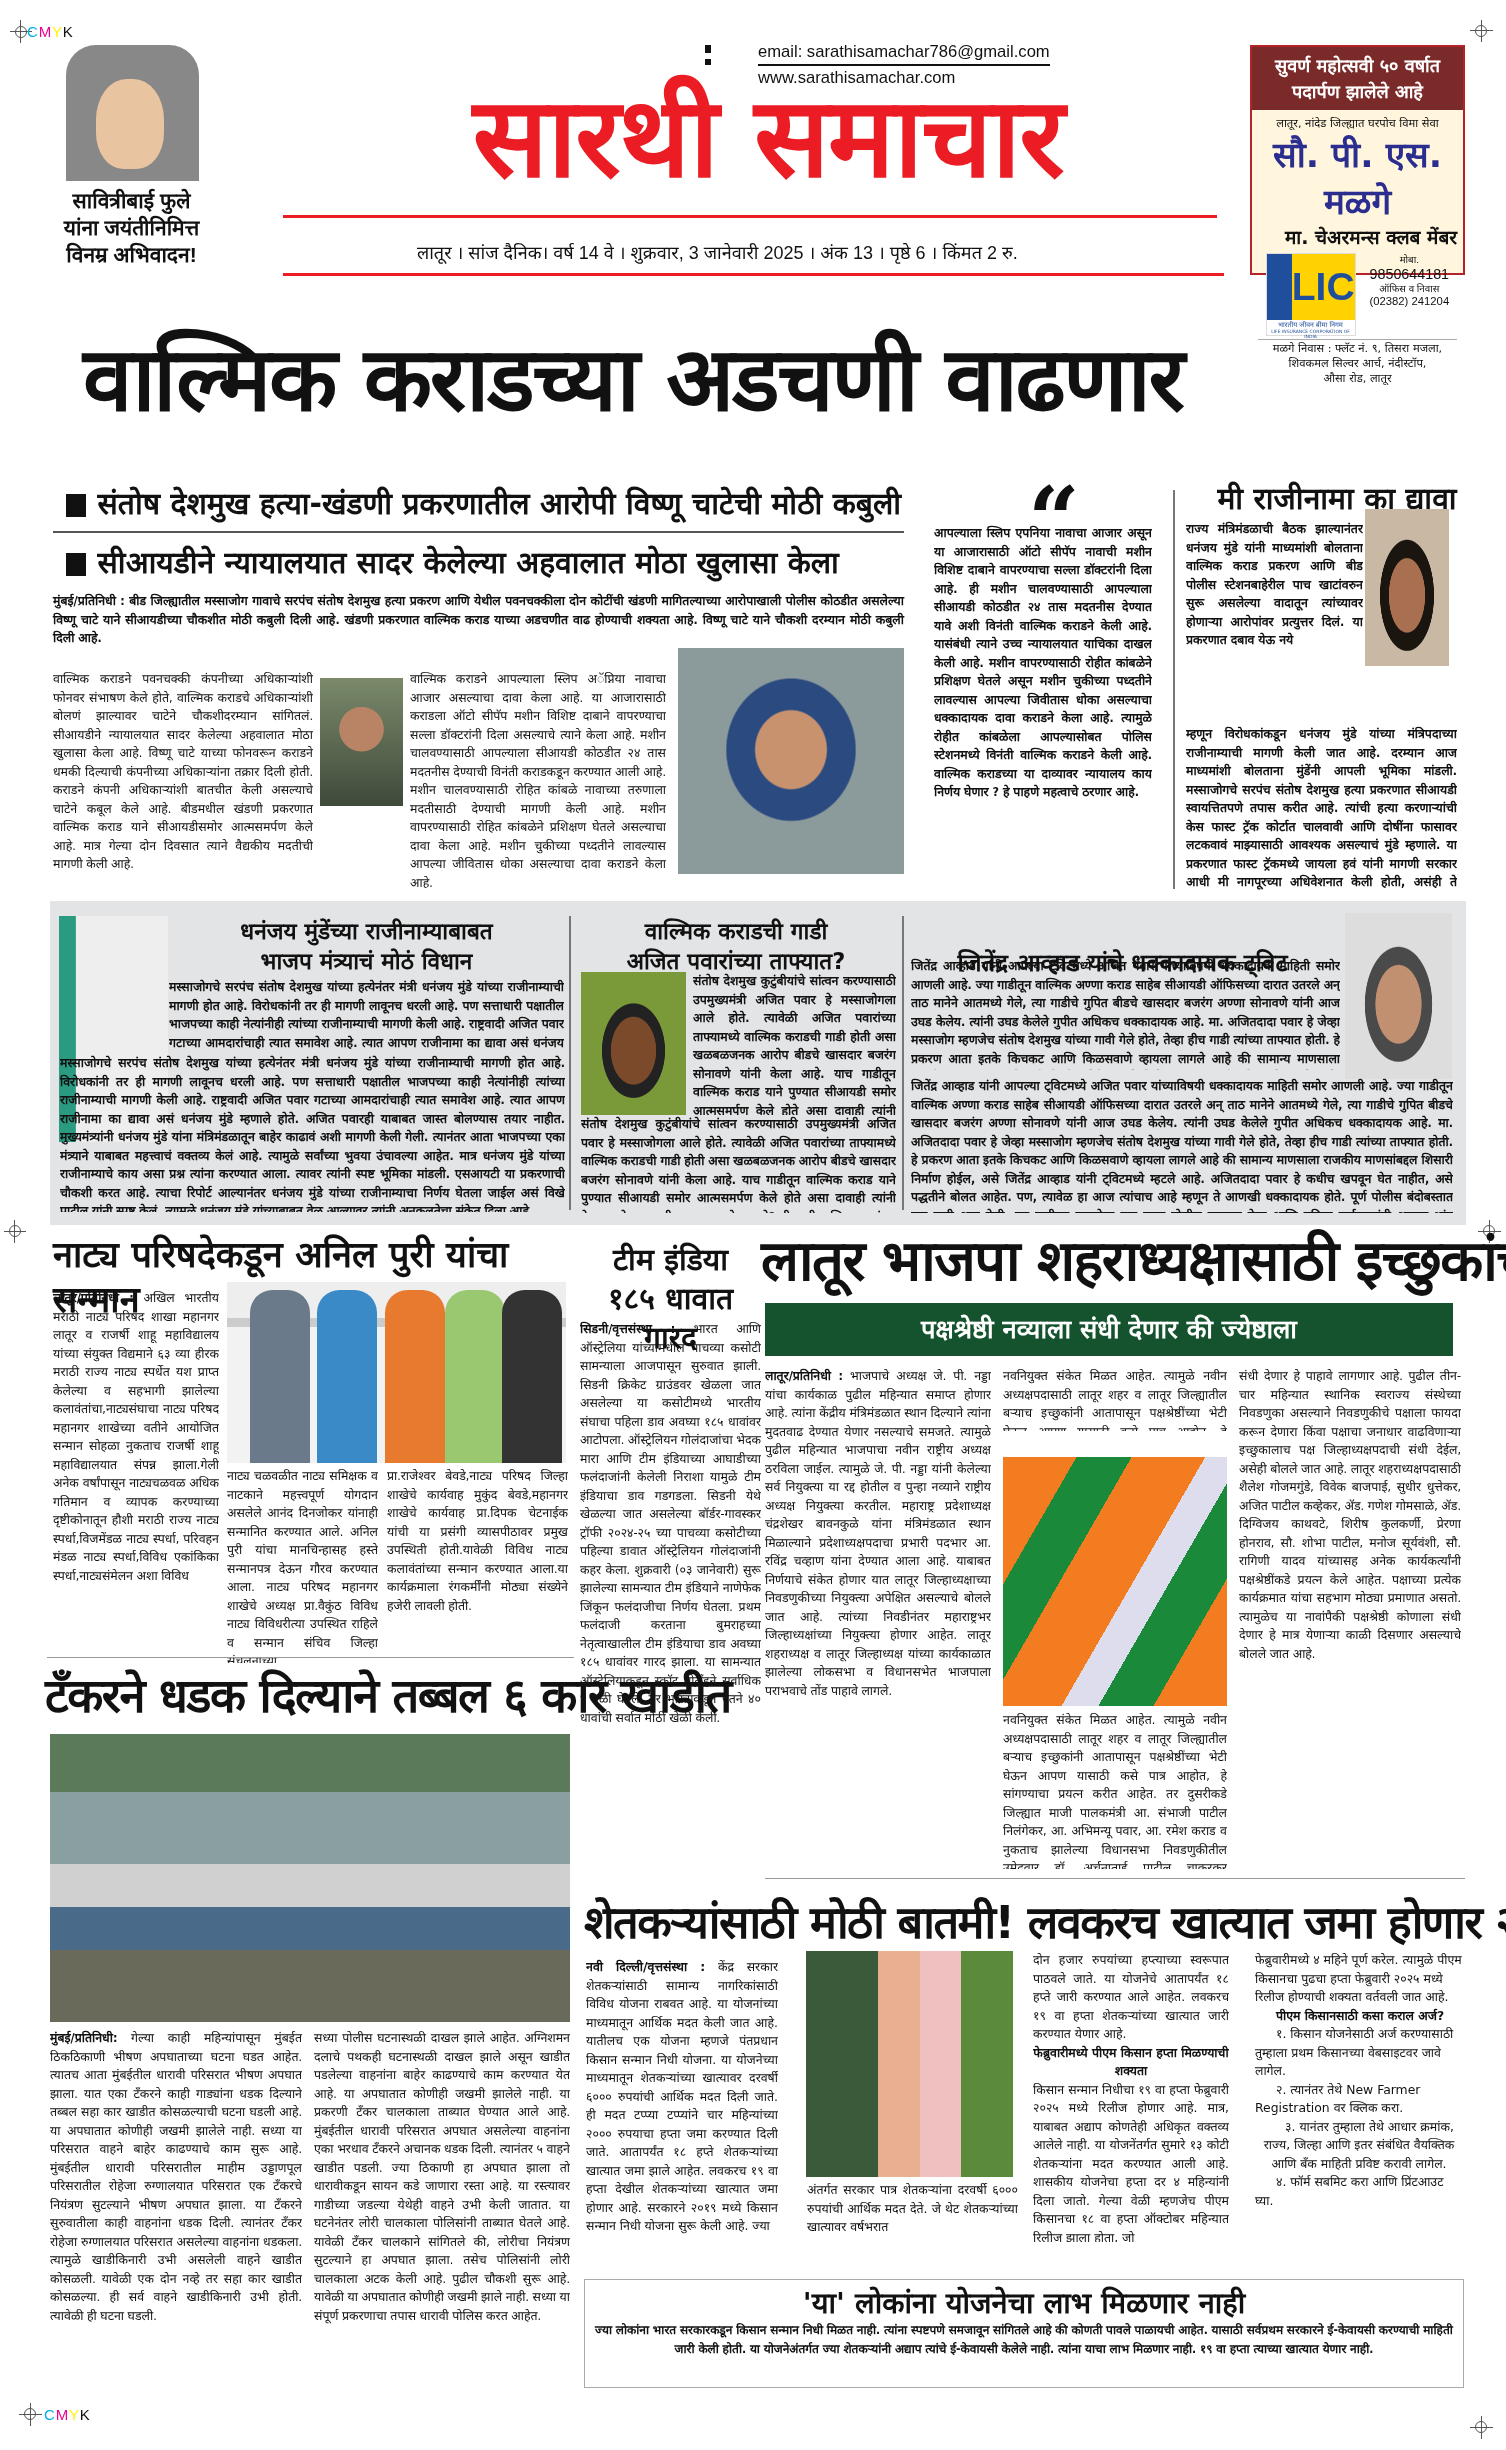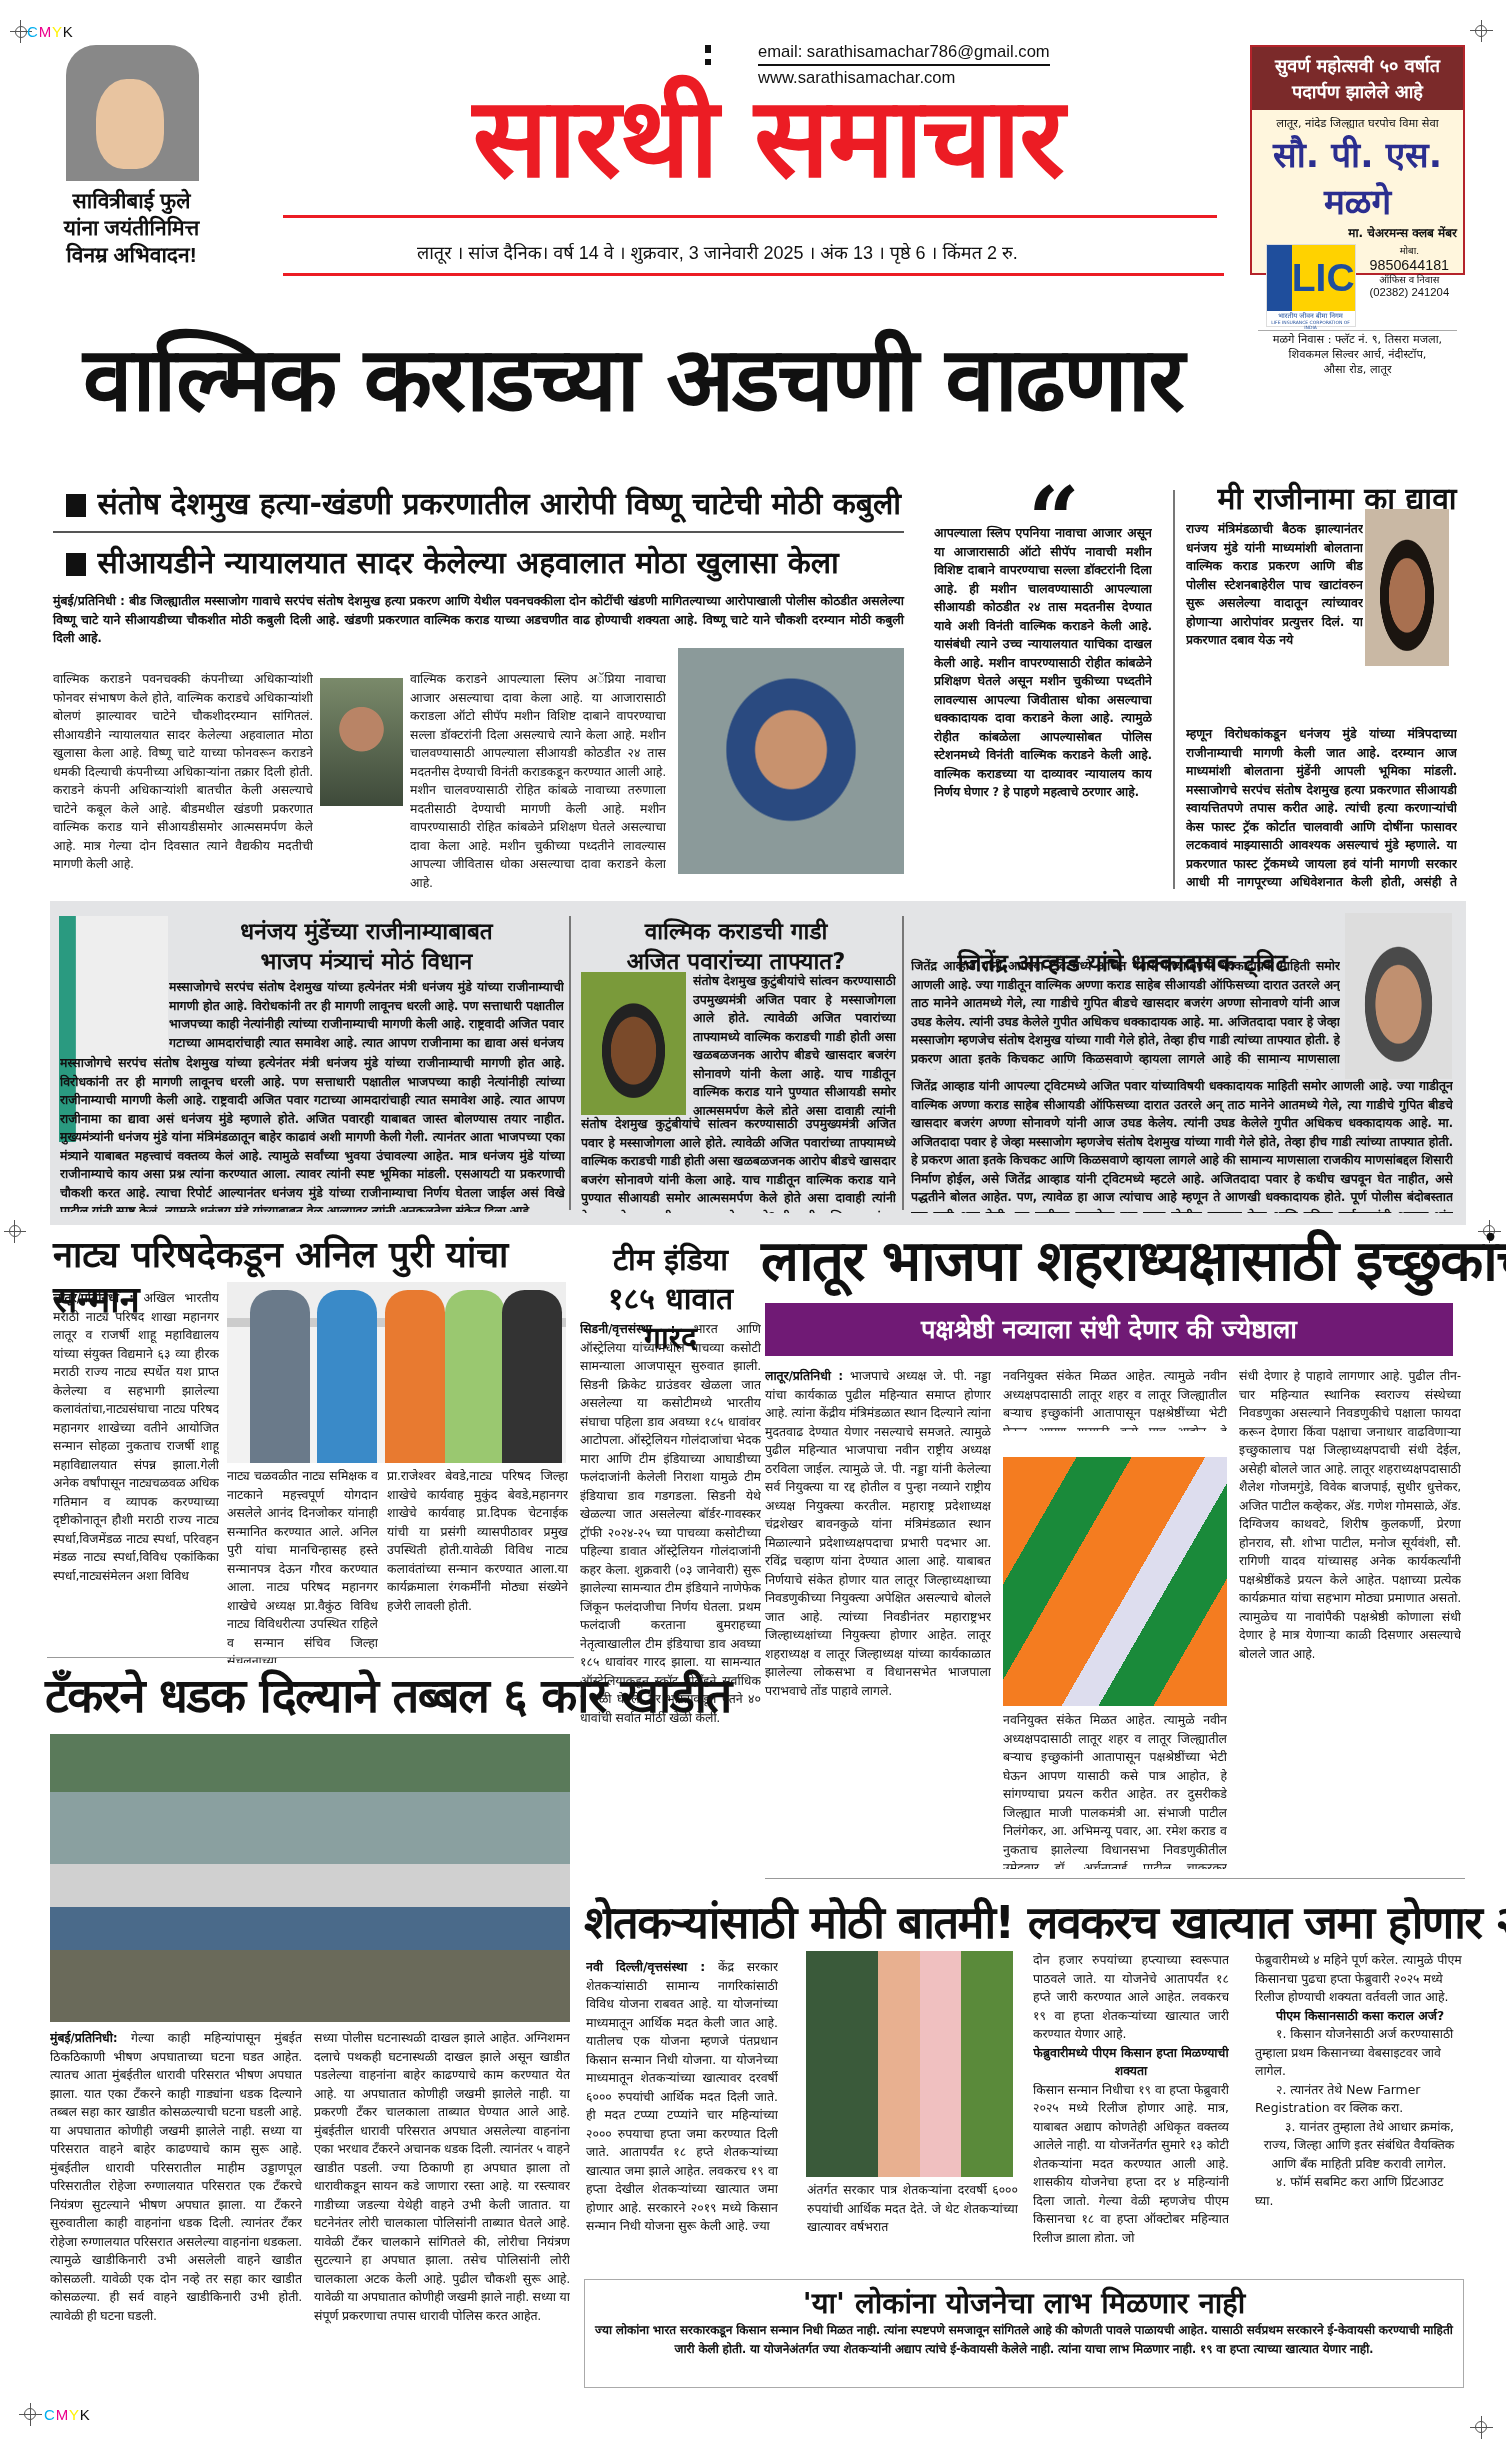--- a/index.html
+++ b/index.html
@@ -47,21 +47,21 @@
   .ph-sonawane { background: radial-gradient(ellipse at 50% 55%, #7a4a2a 0 30%, #222 31% 42%, #7a9a3a 43%); }
   .ph-awhad { background: radial-gradient(ellipse at 50% 55%, #c09070 0 30%, #4a4a4a 31% 44%, #ddd 45%); }
   .ph-event { background: linear-gradient(#eee 0 20%, #ccc 20% 25%, #f2f2f2 25%); }
   .ph-event .p { position:absolute; bottom:0; width:60px; height:173px; border-radius:22.6px 22.6px 0 0; }
   .ph-flags { background: linear-gradient(120deg,#f47c20 0 20%,#1a8a3a 20% 35%,#f47c20 35% 55%,#dde 55% 65%,#1a8a3a 65% 80%,#f47c20 80%); }
   .ph-crash { background: linear-gradient(180deg,#5a7a5a 0 20%,#8aa0a0 20% 45%,#d0d0d0 45% 60%,#4a6a8a 60% 75%,#6a6a5a 75%); }
   .ph-farmer { background: linear-gradient(90deg,#3a5a3a 0 35%,#e8b090 35% 55%,#f0c0c0 55% 75%,#5a8a3a 75%); }
 
   .grey-band { background:#e3e4e6; }
   .xxl-black { font-weight:bold; font-size:56px; line-height:66px; white-space:nowrap; letter-spacing:-1.5px; }
-  .orange-bar { background:#701a75; color:#fff; text-align:center; font-size:25.6px; line-height:53px; font-weight:bold; }
+  .orange-bar { background:#14532d; color:#fff; text-align:center; font-size:25.6px; line-height:53px; font-weight:bold; }
   .quote-mark { font-family:"DejaVu Serif", serif; font-weight:bold; font-size:90px; line-height:75px; }
   .box { border:1.5px solid #aaa; }
 </style>
 </head>
 <body>
 
 <div class="reg" style="left:9.8px;top:20.3px;">
     <span></span>
   </div>
 <div class="abs cmyk" style="left:27px;top:22.6px;"><span class="c">C</span><span class="m">M</span><span class="y">Y</span><span class="k">K</span></div>
@@ -102,21 +102,21 @@
 <div class="abs meta-line" style="left:383px;top:240px;">लातूर । सांज दैनिक। वर्ष 14 वे । शुक्रवार, 3 जानेवारी 2025 । अंक 13 । पृष्ठे 6 । किंमत 2 रु.</div>
 <div class="abs red-rule" style="left:283px;top:273px;width:941px;"></div>
 
 <div class="abs ad" style="left:1250px;top:45px;width:215px;height:230px;">
   <div class="ad-top">
     <div>सुवर्ण महोत्सवी ५० वर्षात</div>
     <div>पदार्पण झालेले आहे</div>
   </div>
   <div class="ad-line" style="margin-top:4.5px;">लातूर, नांदेड जिल्ह्यात घरपोच विमा सेवा</div>
   <div class="ad-name">सौ. पी. एस. मळगे</div>
-  <div style="text-align:right;font-weight:bold;font-size:12px;padding-right:6px;">मा. चेअरमन्स क्लब मेंबर</div>
+  <div style="text-align:right;font-weight:bold;font-size:19px;padding-right:6px;">मा. चेअरमन्स क्लब मेंबर</div>
   <div style="display:flex;margin-top:3px;padding-left:13.6px;">
     <div class="lic-logo" style="width:90px;height:83px;">
       <div style="display:flex;height:66px;">
         <div class="lic-blue" style="width:42px;"></div>
         <div class="lic-yellow" style="flex:1;">LIC</div>
       </div>
       <div style="font-size:6.8px;color:#1f4e9c;text-align:center;">भारतीय जीवन बीमा निगम</div>
       <div style="font-size:4.5px;color:#1f4e9c;text-align:center;">LIFE INSURANCE CORPORATION OF INDIA</div>
     </div>
     <div style="flex:1;text-align:center;font-family:'Liberation Sans',sans-serif;">

